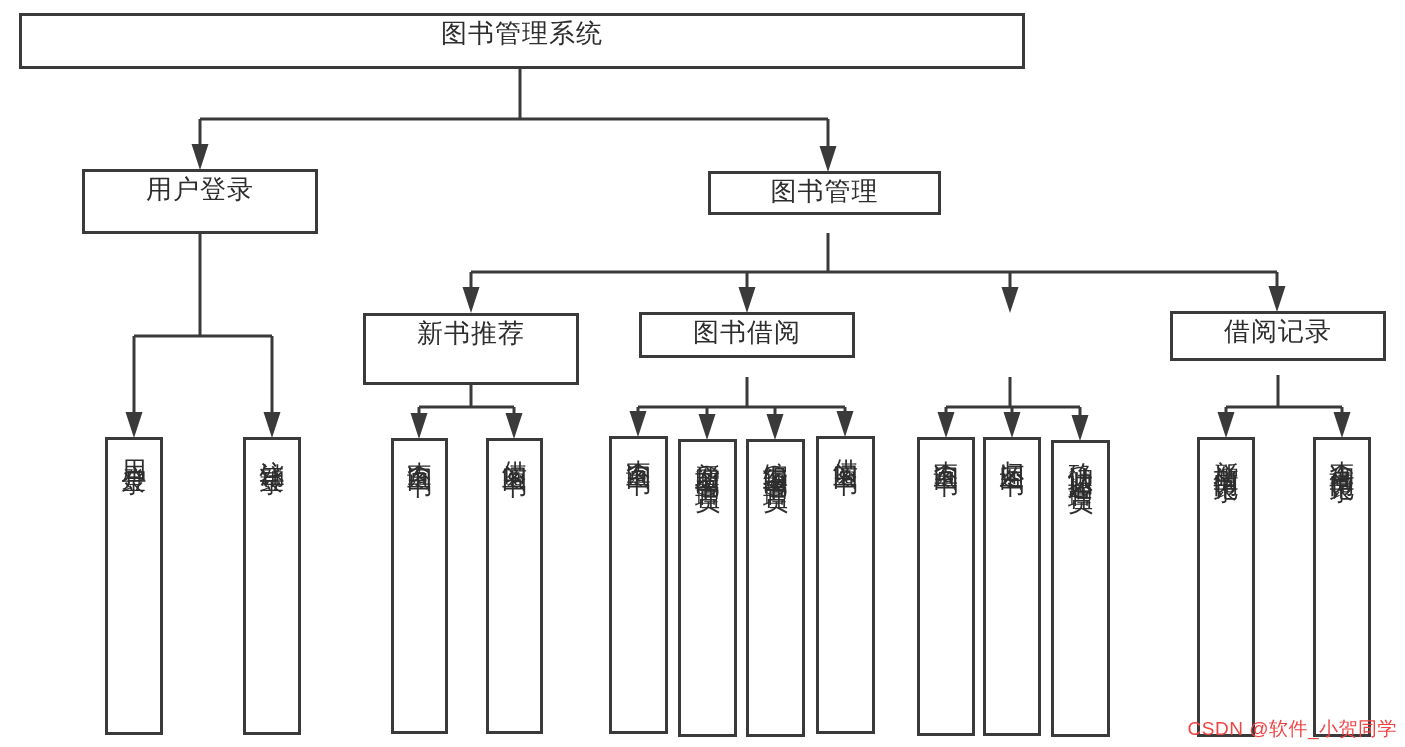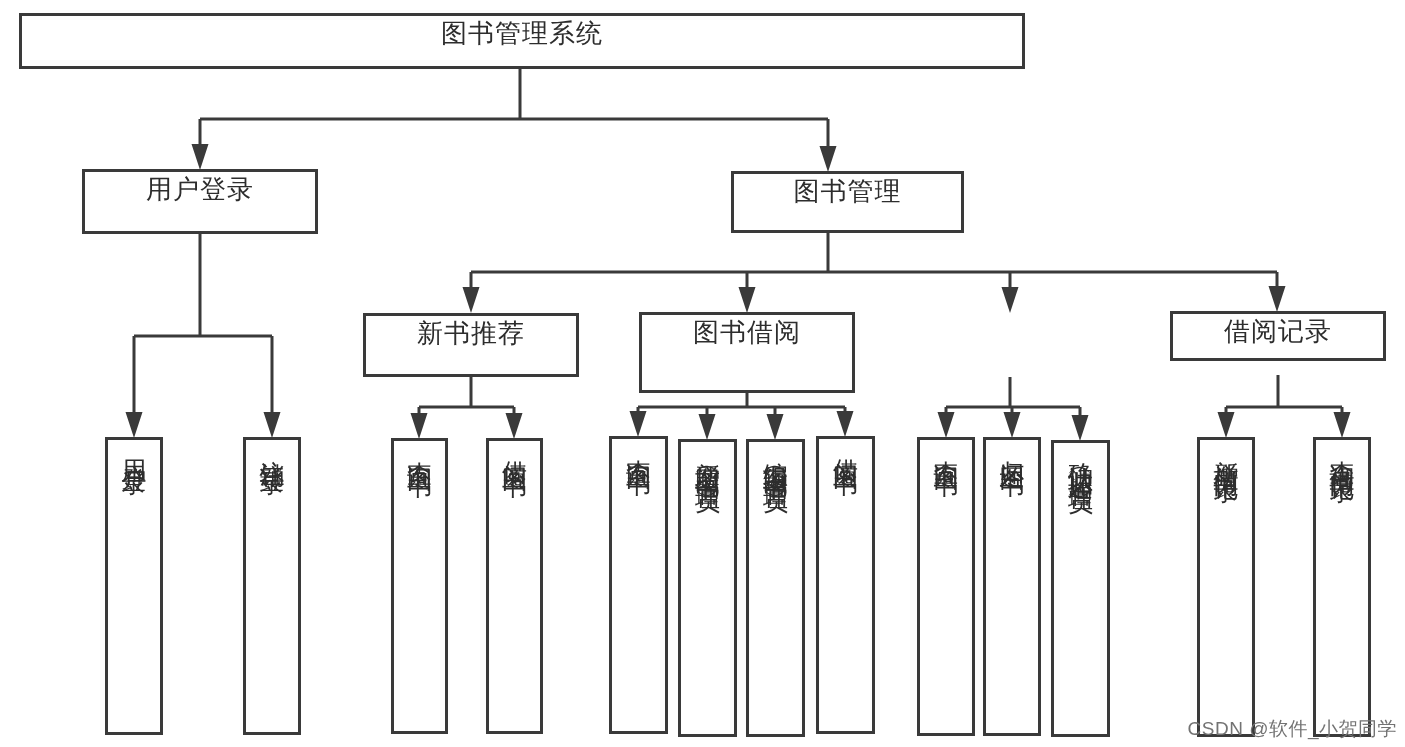--- a/index.html
+++ b/index.html
@@ -39,21 +39,21 @@
     font-size: 25px;
     letter-spacing: 4px;
     line-height: 1;
     white-space: nowrap;
   }
   .watermark {
     position: absolute;
     right: 8px;
     bottom: 5px;
     font-size: 19px;
-    color: #737373;
+    color: #ef4444;
     letter-spacing: 0.5px;
     z-index: 5;
     white-space: nowrap;
   }
 </style>
 </head>
 <body>
 
 <div class="canvas">
 
@@ -86,28 +86,28 @@
              M1333.5 412 L1350.5 412 L1342 438 Z" fill="#3a3a3a"></path>
   </svg>
 
   <div class="nbox h" style="left:19px;top:13px;width:1006px;height:56px">
     <span>图书管理系统</span>
   </div>
 
   <div class="nbox h" style="left:82px;top:169px;width:236px;height:65px">
     <span>用户登录</span>
   </div>
-  <div class="nbox h" style="left:731px;top:171px;width:233px;height:62px">
+  <div class="nbox h" style="left:708px;top:171px;width:233px;height:44px">
     <span>图书管理</span>
   </div>
 
-  <div class="nbox h" style="left:363px;top:313px;width:216px;height:64px">
+  <div class="nbox h" style="left:363px;top:313px;width:216px;height:72px">
     <span>新书推荐</span>
   </div>
-  <div class="nbox h" style="left:639px;top:312px;width:216px;height:81px">
+  <div class="nbox h" style="left:639px;top:312px;width:216px;height:46px">
     <span>图书借阅</span>
   </div>
   <div class="nbox h" style="left:1170px;top:311px;width:216px;height:50px">
     <span>借阅记录</span>
   </div>
 
   <div class="nbox v" style="left:105px;top:437px;width:58px;height:298px">
     <span>用户登录</span>
   </div>
   <div class="nbox v" style="left:243px;top:437px;width:58px;height:298px">

